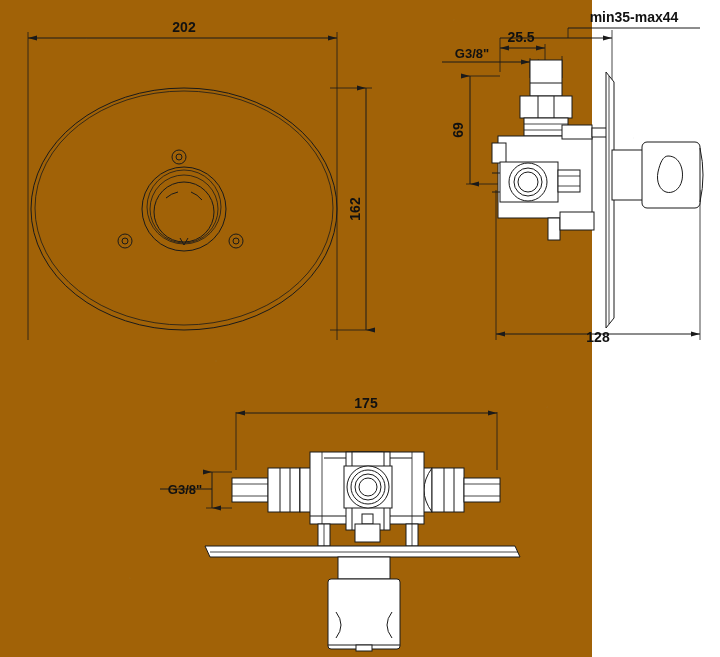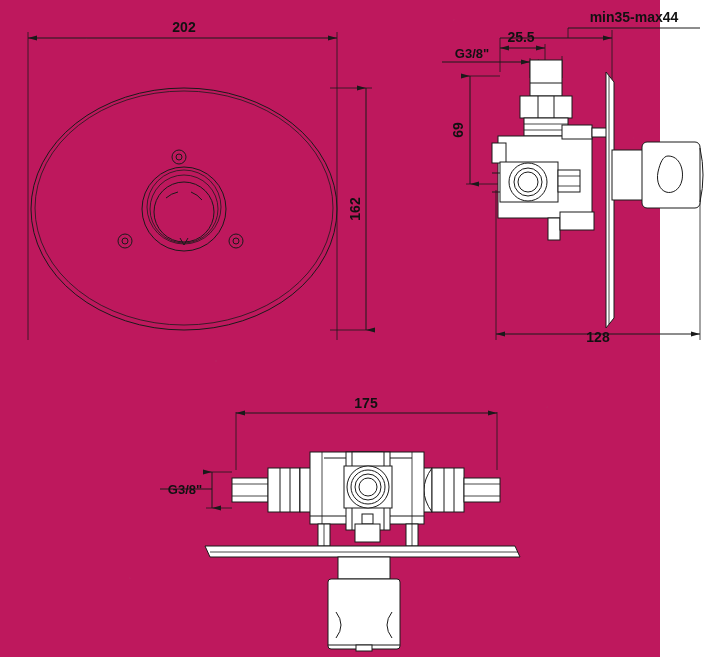--- a/index.html
+++ b/index.html
@@ -12,23 +12,23 @@
     height: 657px;
     font-family: "Liberation Sans", sans-serif;
     color: #111111;
     overflow: hidden;
     position: relative;
   }
   #sheet {
     position: absolute;
     left: 0;
     top: 0;
-    width: 660px;
+    width: 592px;
     height: 657px;
-    background: #be185d;
+    background: #a16207;
   }
   svg.drawing {
     position: absolute;
     left: 0;
     top: 0;
     width: 720px;
     height: 657px;
     display: block;
   }
   .dimtext {

